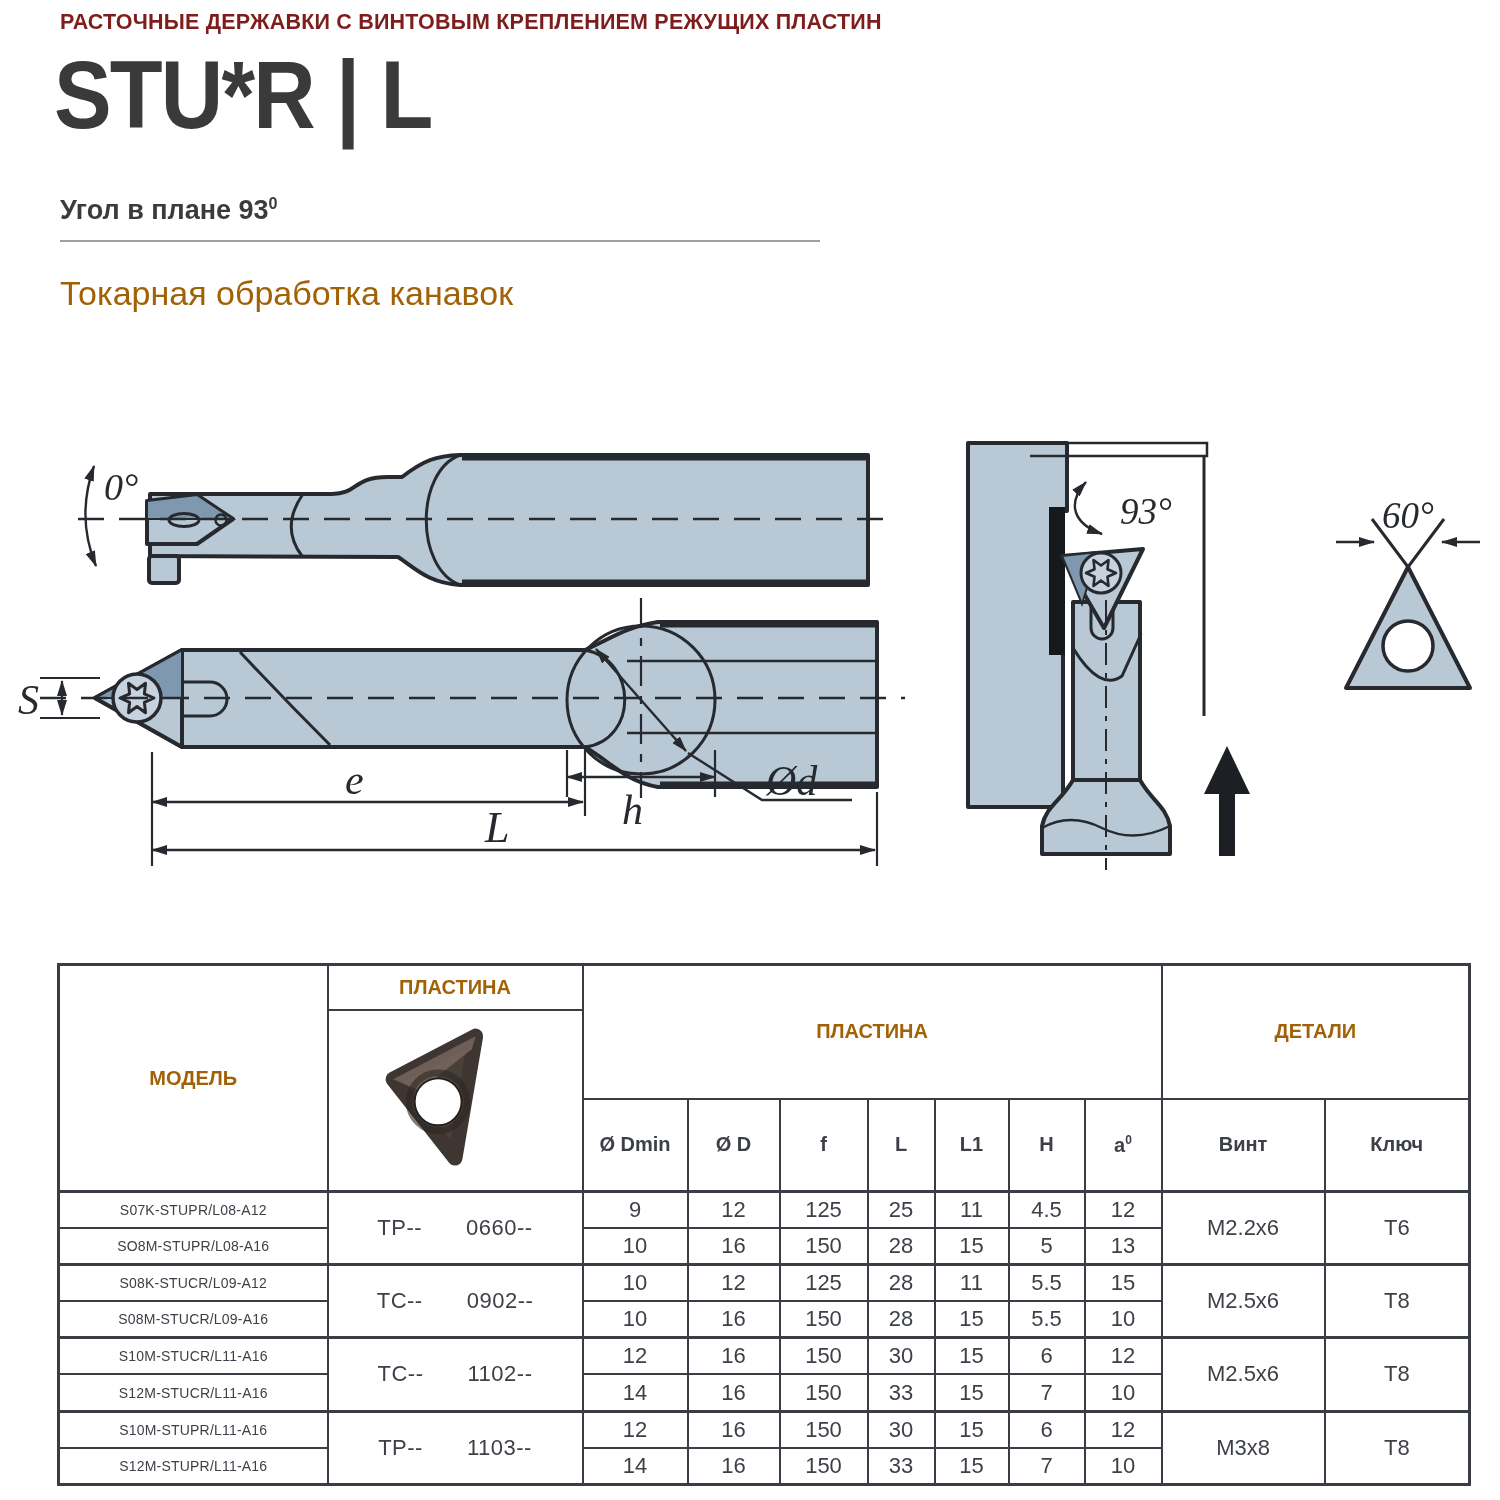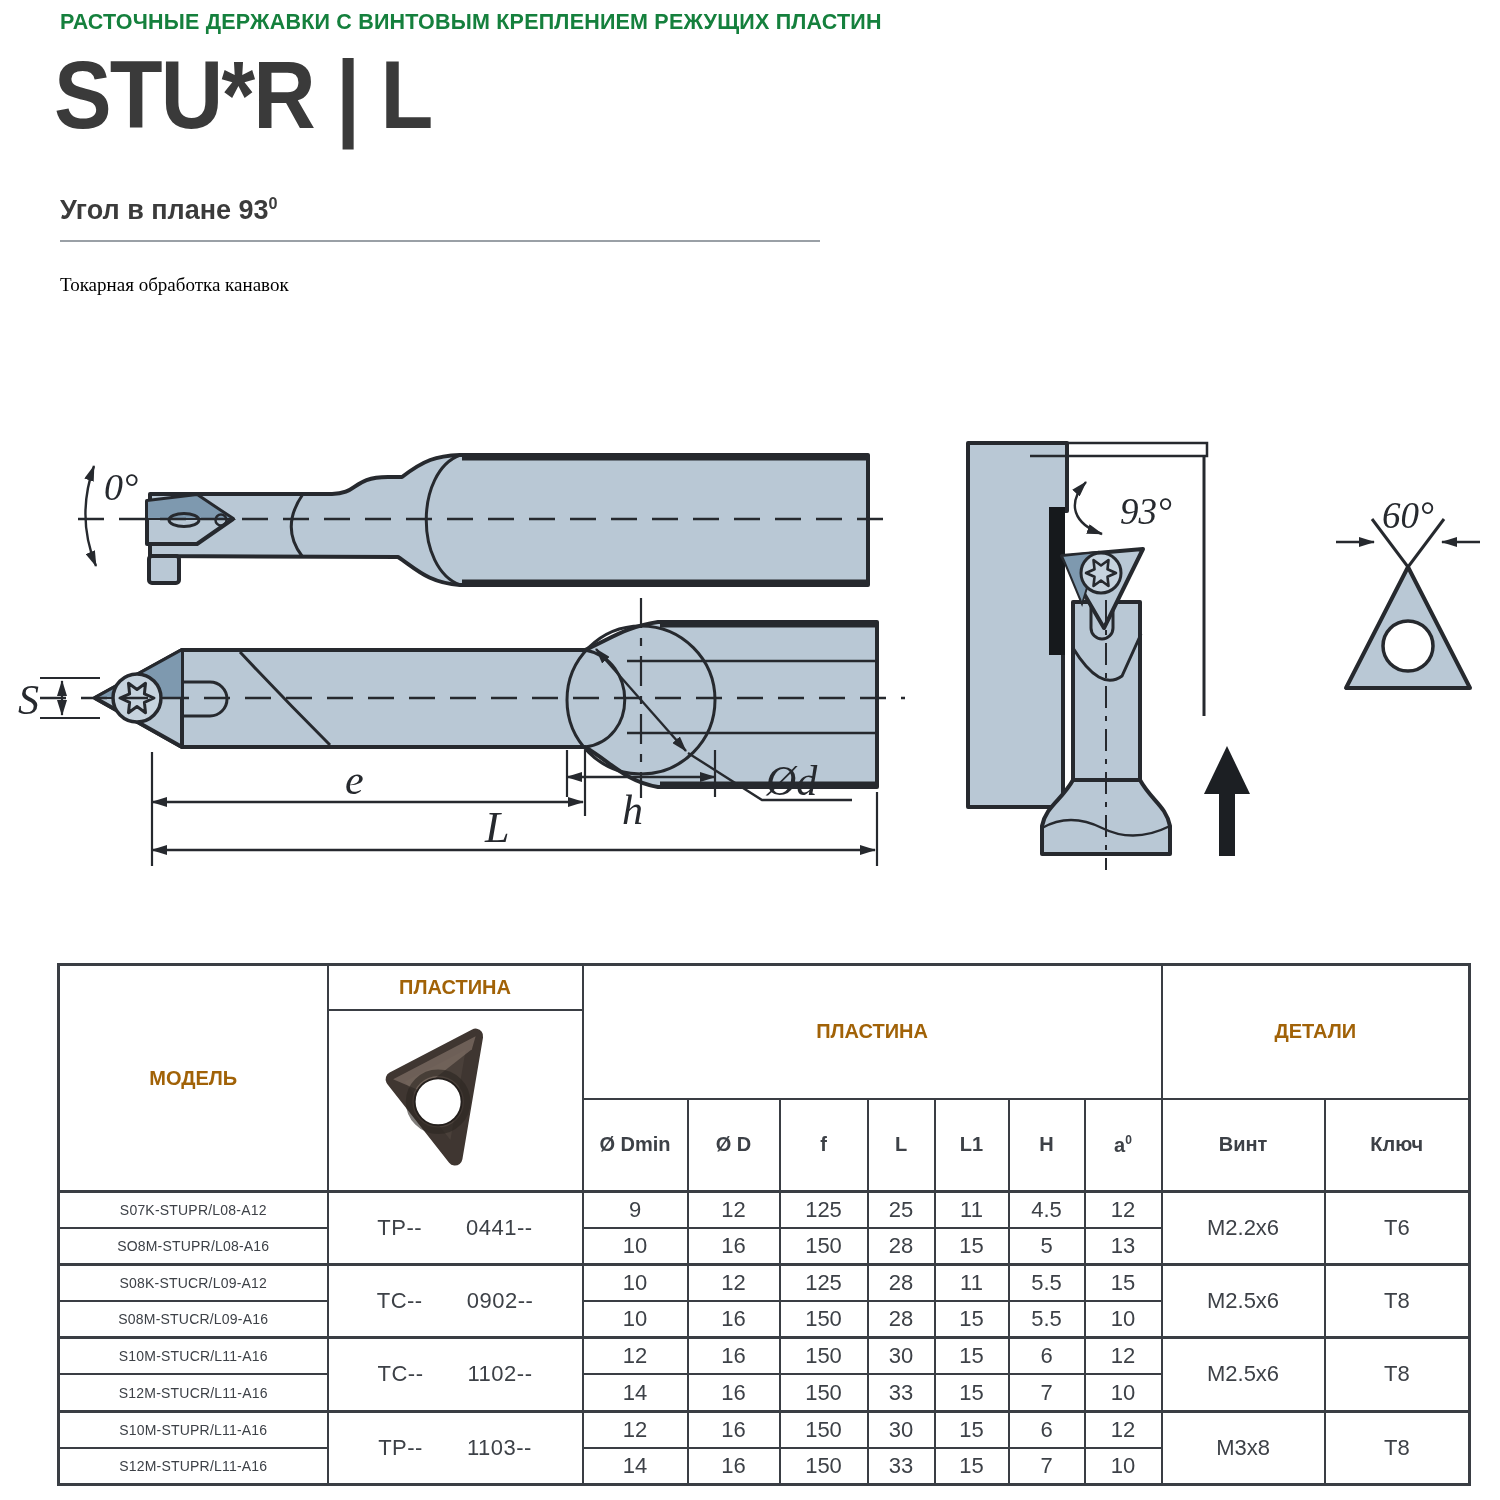--- a/index.html
+++ b/index.html
@@ -2,36 +2,36 @@
 <html><head>
 <meta charset="utf-8">
 <style>
   html,body{margin:0;padding:0}
   body{
     position:relative;width:1500px;height:1500px;background:#ffffff;
     font-family:"Liberation Sans","DejaVu Sans",sans-serif;overflow:hidden;
   }
   .category{
     position:absolute;left:60px;top:10px;font-size:21.5px;font-weight:800;
-    color:#15803d;letter-spacing:.2px;white-space:nowrap;
+    color:#7f1d1d;letter-spacing:.2px;white-space:nowrap;
   }
   .series{
     position:absolute;left:54px;top:40px;font-size:96px;font-weight:bold;
     color:#3a3a3a;letter-spacing:-2px;transform:scaleX(.9);transform-origin:left top;
     white-space:nowrap;
   }
   .subtitle{
     position:absolute;left:60px;top:194px;font-size:27px;font-weight:600;color:#3b3b3b;text-align:right;
   }
   .subtitle sup, .alpha-head sup{font-size:60%;}
   .rule{
     position:absolute;left:60px;top:240px;width:760px;height:2px;background:#9aa0a6;
   }
   .application{
-    position:absolute;left:60px;top:274px;font-size:19px;font-weight:500;color:#000000;font-family:Liberation Serif, serif;
+    position:absolute;left:60px;top:274px;font-size:34px;font-weight:500;color:#a16207;
   }
   svg.drawings{position:absolute;left:0;top:420px;width:1500px;height:470px;}
   .body-fill{fill:#b9c8d5;stroke:#26292e;stroke-width:4;stroke-linejoin:round}
   .dk{stroke:#26292e;fill:none}
   .dlabel{font-family:"Liberation Serif","DejaVu Serif",serif;font-style:italic;fill:#26292e}
 
   table.spec{
     position:absolute;left:57px;top:963px;width:1411px;
     border-collapse:collapse;table-layout:fixed;
     border:3px solid #3a3e44;color:#3d4147;
@@ -208,21 +208,21 @@
     <td class="subh">L</td>
     <td class="subh">L1</td>
     <td class="subh">H</td>
     <td class="subh alpha-head"><span>a</span><sup>0</sup></td>
     <td class="subh">Винт</td>
     <td class="subh">Ключ</td>
   </tr>
 
   <tr class="gsep" style="height:36.6px">
     <td class="model">S07K-STUPR/L08-A12</td>
-    <td class="code" rowspan="2"><span class="c1">TP--</span><span>0441--</span></td>
+    <td class="code" rowspan="2"><span class="c1">TP--</span><span>0660--</span></td>
     <td class="dim">9</td>
     <td class="dim">12</td>
     <td class="dim">125</td>
     <td class="dim">25</td>
     <td class="dim">11</td>
     <td class="dim">4.5</td>
     <td class="dim">12</td>
     <td class="dim" rowspan="2">M2.2x6</td>
     <td class="dim" rowspan="2">T6</td>
   </tr>

